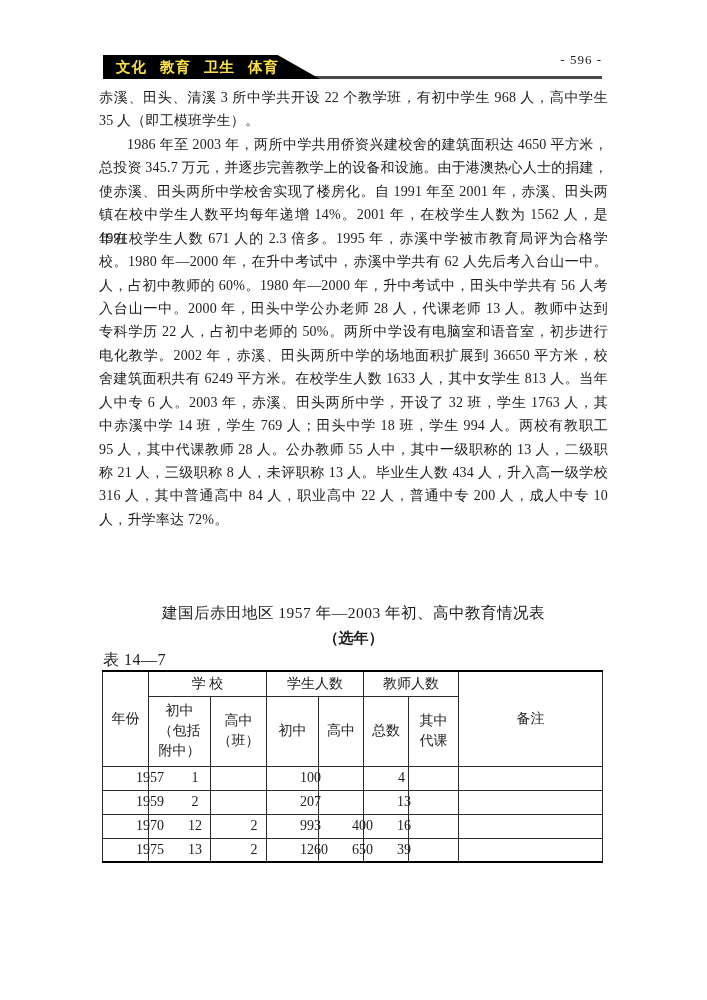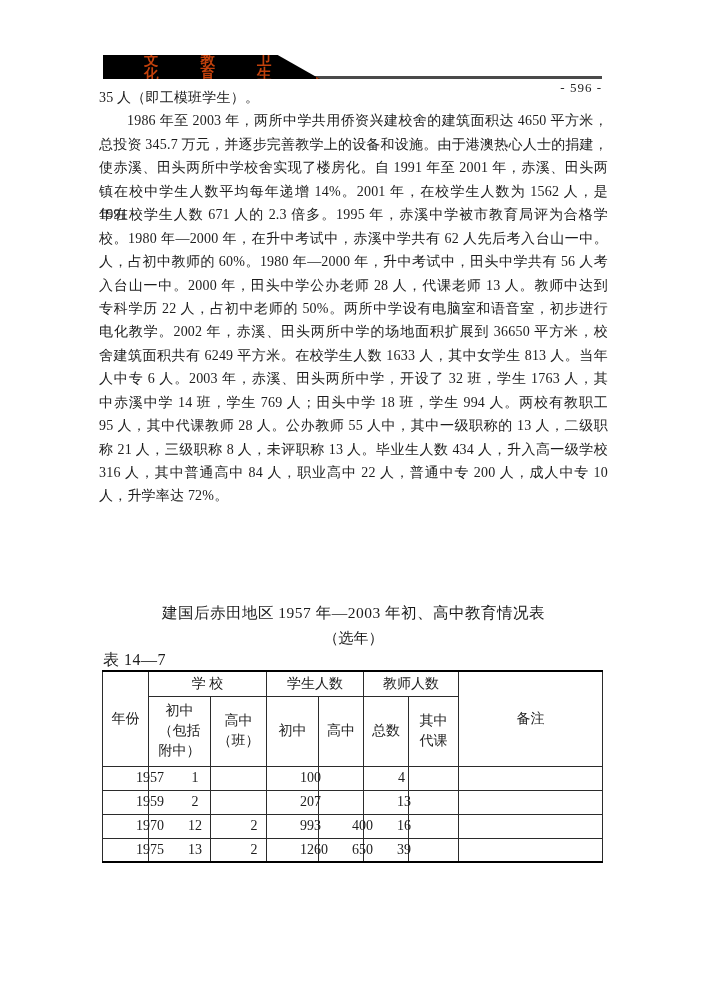--- a/index.html
+++ b/index.html
@@ -9,49 +9,49 @@
     font-family:"Liberation Serif","DejaVu Serif",serif; color:#1c1c1c;
     overflow:hidden; margin:0 auto;
   }
   
   .banner {
     position:absolute; left:103px; top:55px; width:217px; height:24px;
     background:#000; clip-path:polygon(0 0, 80.5% 0, 100% 100%, 0 100%);
     display:flex; align-items:center; gap:13px; padding-left:13px; z-index:2;
   }
   .banner span {
-    color:#c2410c; font-size:14.5px; font-weight:bold; letter-spacing:1px;
-    font-family:"Liberation Sans","DejaVu Sans",sans-serif; line-height:1;margin-left:28px;
+    color:#fde047; font-size:14.5px; font-weight:bold; letter-spacing:1px;
+    font-family:"Liberation Sans","DejaVu Sans",sans-serif; line-height:1;
   }
   .header-rule {
     position:absolute; left:298px; top:75.5px; width:304px; height:3.2px;
     background:#4a4a4a; z-index:1;
   }
   .page-number {
     position:absolute; left:520px; top:52px; width:82px; height:18px;
-    text-align:right; font-size:13px; letter-spacing:1px; color:#222;margin-top:28px;
+    text-align:right; font-size:13px; letter-spacing:1px; color:#222;
   }
   
   .body-text { position:absolute; left:99px; top:86px; width:509px; }
   .body-text .line {
     height:23.45px; line-height:23.45px; font-size:14px;
     text-align:justify; text-align-last:justify; overflow:visible;
     white-space:nowrap; letter-spacing:0.2px;
   }
   .body-text .line.just { white-space:normal; }
   .body-text .line.indent { text-indent:28px; }
   .body-text .line.last { text-align-last:left; white-space:normal; }
   
   .doc-title {
     position:absolute; left:99px; top:603px; width:509px; height:21px;
     text-align:center; font-size:15.5px; letter-spacing:0.5px;
   }
   .doc-subtitle {
     position:absolute; left:99px; top:629px; width:509px; height:20px;
-    text-align:center; font-size:15px;
+    text-align:center; font-size:15px;font-weight:bold;
   }
   .table-label {
     position:absolute; left:103px; top:650px; font-size:16px; letter-spacing:0.5px;
   }
   table.edu {
     position:absolute; left:102px; top:670px; width:500px;
     border-collapse:collapse; table-layout:fixed;
     border-top:2.6px solid #000; border-bottom:2.6px solid #000;
   }
   table.edu th, table.edu td {
@@ -72,20 +72,21 @@
   <div class="banner" id="banner">
       <span>文化</span>
       <span>教育</span>
       <span>卫生</span>
       <span>体育</span>
     </div>
   <div class="header-rule"></div>
   <div class="page-number">- 596 -</div>
 
   <div class="body-text" id="bodyText">
+      <div class="line just">赤溪、田头、清溪 3 所中学共开设 22 个教学班，有初中学生 968 人，高中学生</div>
       <div class="line just last">35 人（即工模班学生）。</div>
       <div class="line just indent">1986 年至 2003 年，两所中学共用侨资兴建校舍的建筑面积达 4650 平方米，</div>
       <div class="line just">总投资 345.7 万元，并逐步完善教学上的设备和设施。由于港澳热心人士的捐建，</div>
       <div class="line just">使赤溪、田头两所中学校舍实现了楼房化。自 1991 年至 2001 年，赤溪、田头两</div>
       <div class="line just">镇在校中学生人数平均每年递增 14%。2001 年，在校学生人数为 1562 人，是 1991</div>
       <div class="line just">年在校学生人数 671 人的 2.3 倍多。1995 年，赤溪中学被市教育局评为合格学</div>
       <div class="line just">校。1980 年—2000 年，在升中考试中，赤溪中学共有 62 人先后考入台山一中。</div>
       <div class="line just">人，占初中教师的 60%。1980 年—2000 年，升中考试中，田头中学共有 56 人考</div>
       <div class="line just">入台山一中。2000 年，田头中学公办老师 28 人，代课老师 13 人。教师中达到</div>
       <div class="line just">专科学历 22 人，占初中老师的 50%。两所中学设有电脑室和语音室，初步进行</div>

